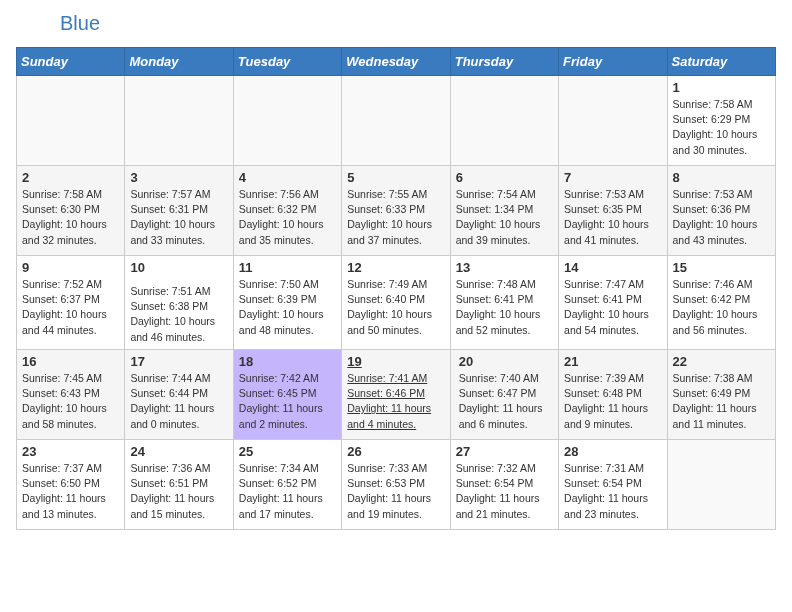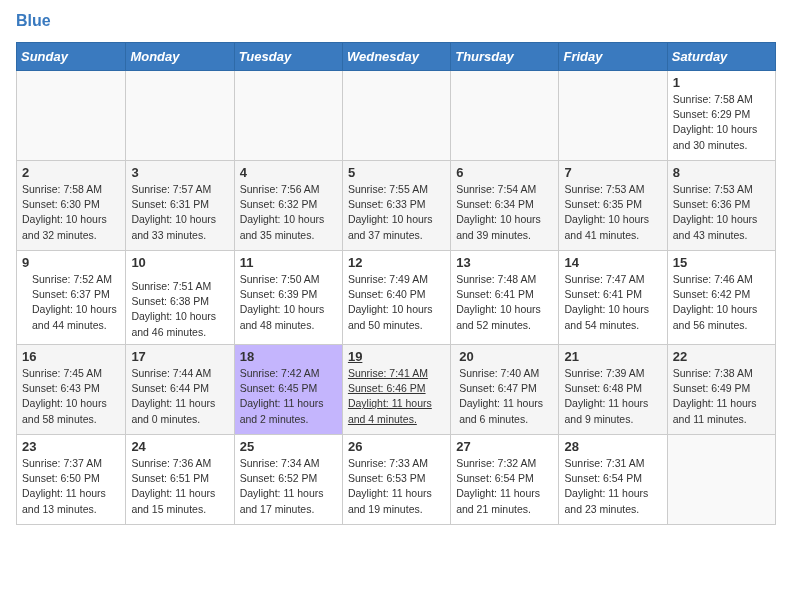--- a/index.html
+++ b/index.html
@@ -78,21 +78,21 @@
       line-height: 1.45;
       color: #333;
     }
   </style>
 </head>
 <body>
 
 <div class="header">
   <div class="logo">
     <div>
-      <div class="logo-blue" style="font-size:16px;font-weight:bold;margin-top:-4px;">Blue</div>
+      <div class="logo-blue" style="font-size:20px;font-weight:normal;margin-top:-4px;margin-left:44px;">Blue</div>
     </div>
   </div>
   <div class="title-block">
     <div class="month-year"></div>
     <div class="location"></div>
   </div>
 </div>
 
 <table class="calendar">
   <thead>
@@ -142,40 +142,40 @@
         </td>
         <td style="background: rgb(245, 245, 245);">
           <div class="day-num">5</div>
           <div class="day-info" style="white-space: pre-line;">Sunrise: 7:55 AM
 Sunset: 6:33 PM
 Daylight: 10 hours and 37 minutes.</div>
         </td>
         <td style="background: rgb(245, 245, 245);">
           <div class="day-num">6</div>
           <div class="day-info" style="white-space: pre-line;">Sunrise: 7:54 AM
-Sunset: 6:34 PM
+Sunset: 1:34 PM
 Daylight: 10 hours and 39 minutes.</div>
         </td>
         <td style="background: rgb(245, 245, 245);">
           <div class="day-num">7</div>
           <div class="day-info" style="white-space: pre-line;">Sunrise: 7:53 AM
 Sunset: 6:35 PM
 Daylight: 10 hours and 41 minutes.</div>
         </td>
         <td style="background: rgb(245, 245, 245);">
           <div class="day-num">8</div>
           <div class="day-info" style="white-space: pre-line;">Sunrise: 7:53 AM
 Sunset: 6:36 PM
 Daylight: 10 hours and 43 minutes.</div>
         </td>
       </tr>
       <tr>
         <td>
           <div class="day-num">9</div>
-          <div class="day-info" style="white-space: pre-line; margin-left: 10px;">Sunrise: 7:52 AM
+          <div class="day-info" style="white-space: pre-line;">Sunrise: 7:52 AM
 Sunset: 6:37 PM
 Daylight: 10 hours and 44 minutes.</div>
         </td>
         <td>
           <div class="day-num">10</div>
           <div class="day-info" style="white-space: pre-line; margin-top: 9px;">Sunrise: 7:51 AM
 Sunset: 6:38 PM
 Daylight: 10 hours and 46 minutes.</div>
         </td>
         <td>

